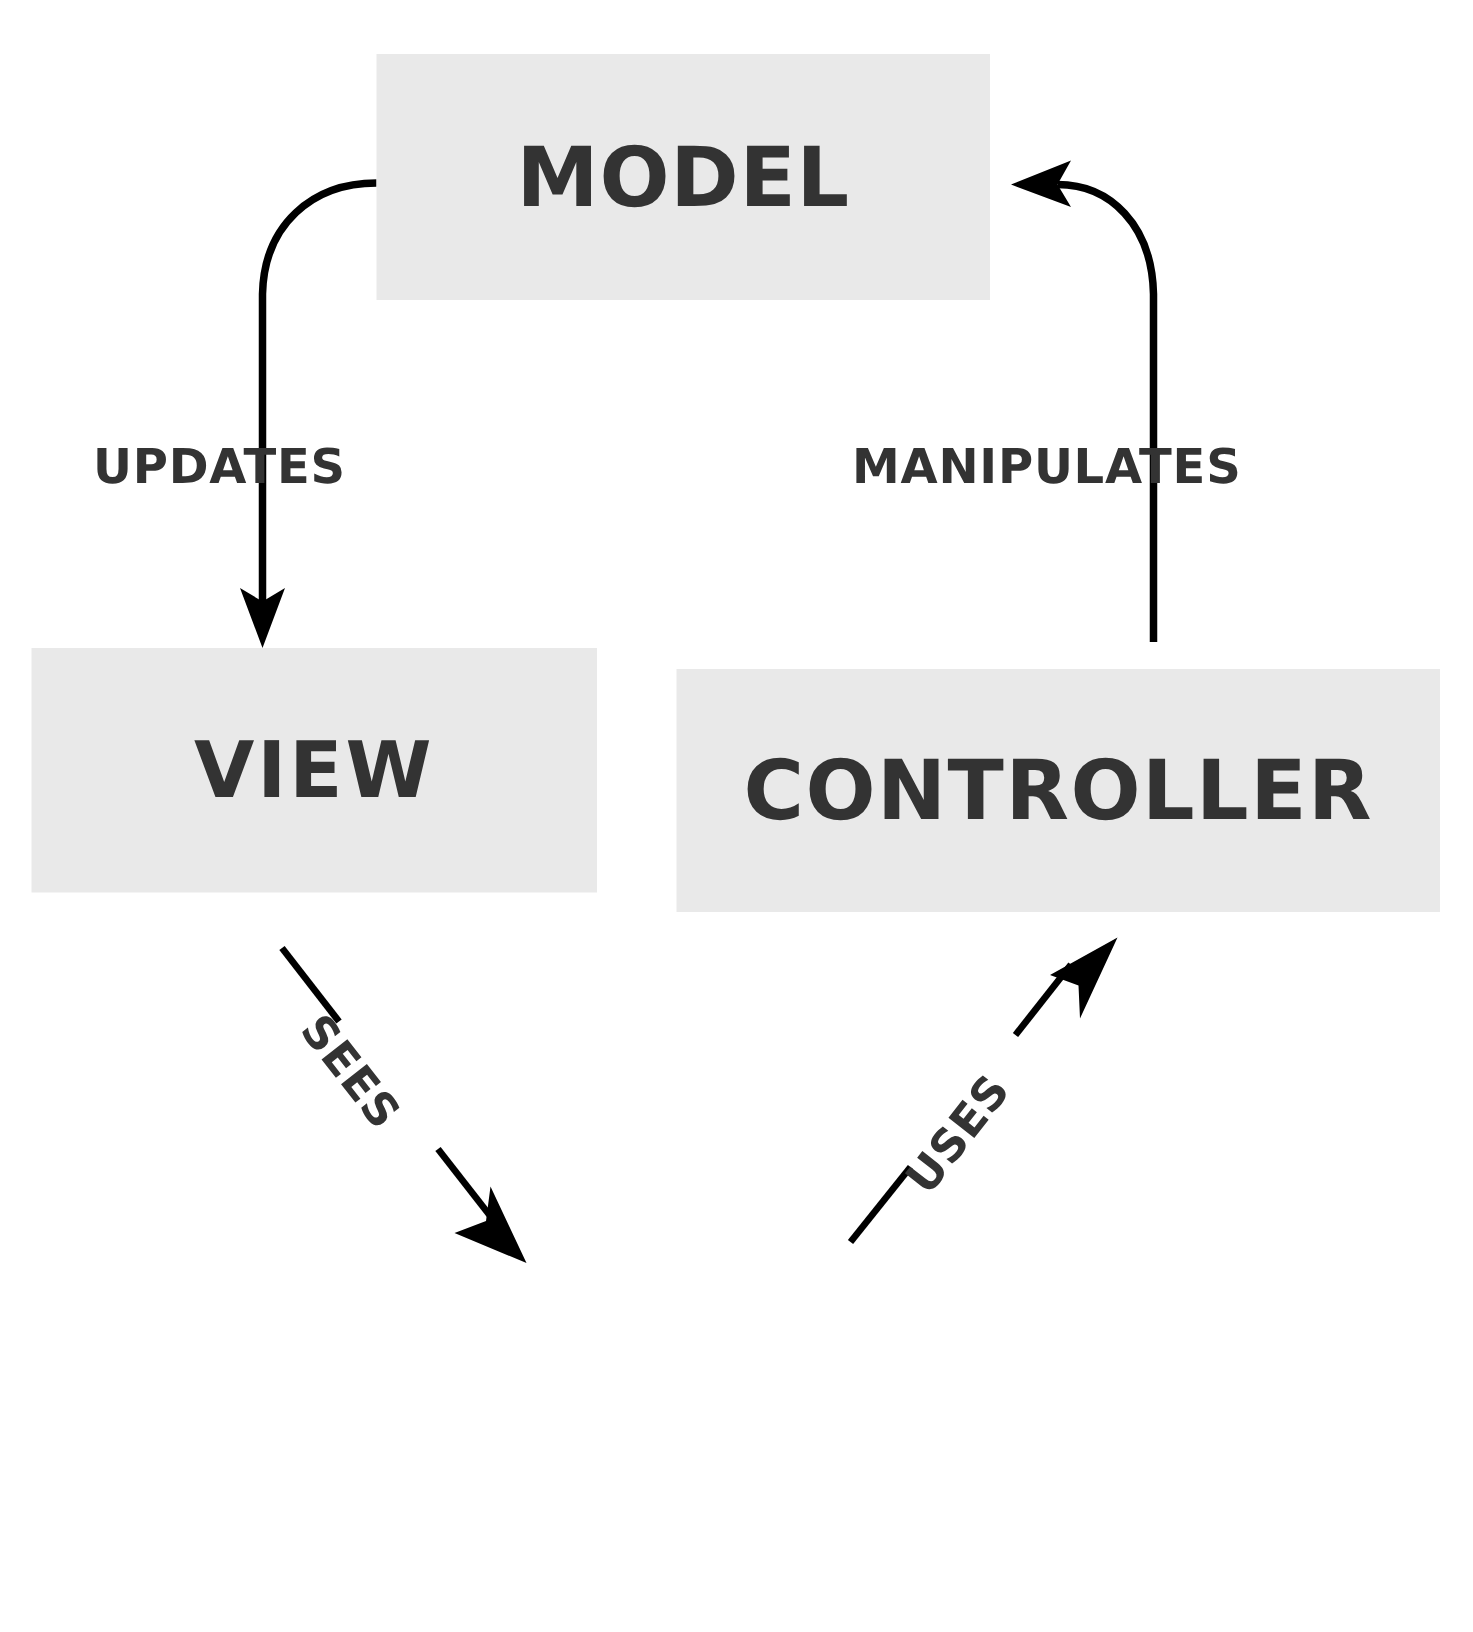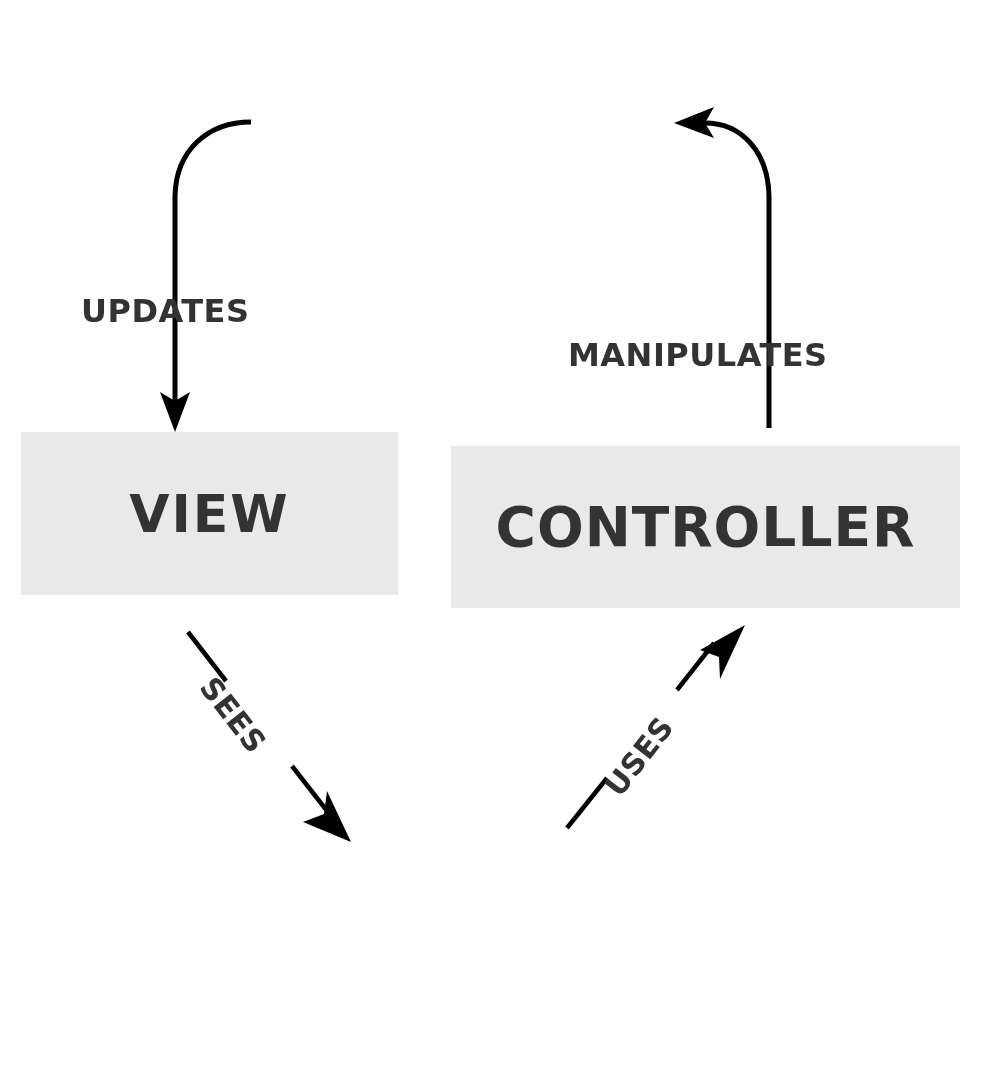--- a/index.html
+++ b/index.html
@@ -65,26 +65,24 @@
     font-weight: bold;
     font-size: 32px;
     letter-spacing: 0.5px;
     white-space: nowrap;
     line-height: 1;
     user-select: none;
   }
   .label-updates {
     left: 62px;
     top: 295px;
-    margin-left: 19px;
   }
   .label-manipulates {
     left: 568px;
     top: 295px;
-    margin-top: 44px;
   }
   .label-sees {
     left: 218px;
     top: 672px;
     font-size: 30px;
     transform: rotate(52deg);
     transform-origin: left top;
   }
   .label-uses {
     left: 600px;
@@ -142,20 +140,23 @@
     </g>
 
     <g>
       <line class="wire-thin" x1="567" y1="828" x2="607" y2="778"></line>
       <line class="wire-thin" x1="677" y1="690" x2="714" y2="643"></line>
       <polygon class="head" points="745,625 700,650 719,657 720,679"></polygon>
     </g>
 
   </svg>
 
+  <div class="node node-model">
+    <span>MODEL</span>
+  </div>
 
   <div class="node node-view">
     <span>VIEW</span>
   </div>
 
   <div class="node node-controller">
     <span>CONTROLLER</span>
   </div>
 
 

